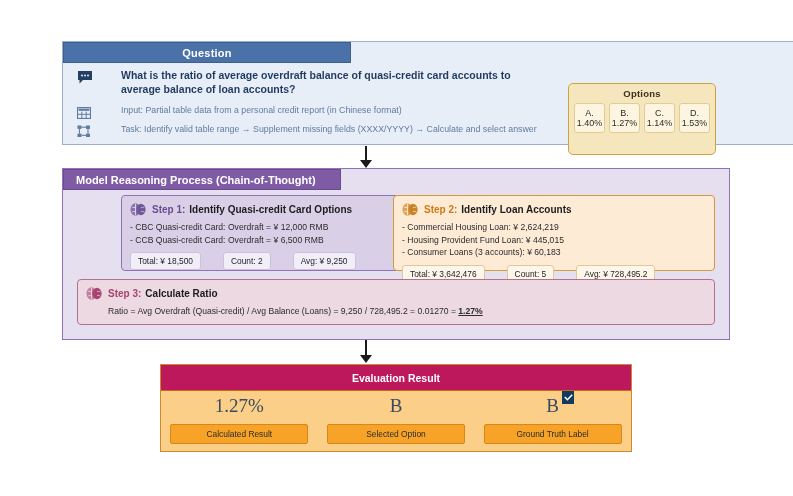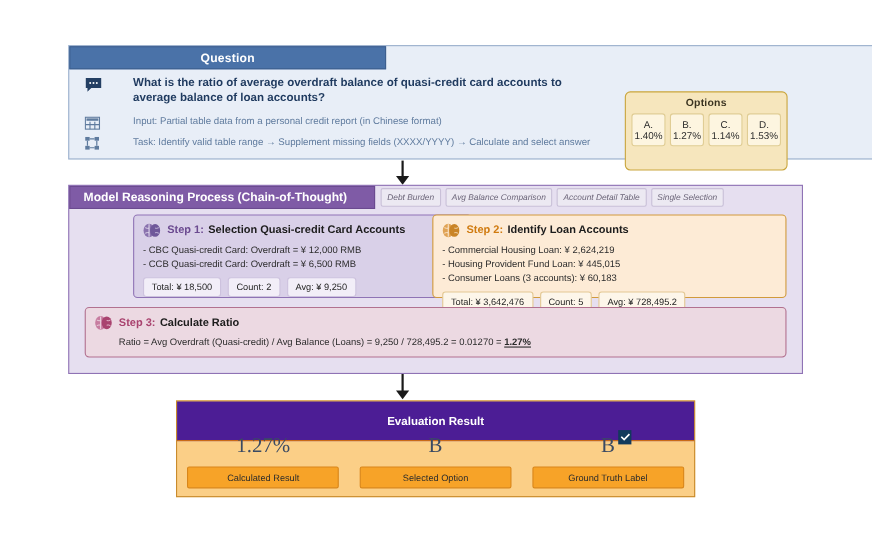--- a/index.html
+++ b/index.html
@@ -83,21 +83,21 @@
     padding:3px 5px;white-space:nowrap;
   }
 
   
   .step-box{position:absolute;box-sizing:border-box;border-radius:4px;}
   .step-title{display:flex;align-items:center;margin-bottom:4px;}
   .brain{width:16px;height:15px;margin-right:6px;flex:0 0 16px;}
   .step-label{font-size:10px;font-weight:bold;margin-right:4px;}
   .step-name{font-size:10px;font-weight:bold;color:#1c1c1c;}
   .step-lines{font-size:8.6px;color:#2b2b2b;line-height:12.6px;}
-  .chip-row{display:flex;gap:6px;margin-top:6px;}
+  .chip-row{display:flex;gap:22px;margin-top:6px;}
   .chip{
     font-size:8.4px;color:#242424;border-radius:3px;padding:3px 7px;
     white-space:nowrap;
   }
 
   #step1{left:14px;top:26px;width:308px;height:76px;
     background:#d9d0e8;border:1.4px solid #8f73b5;padding:6px 8px;margin-left:44px;}
   #step1 .step-label{color:#6b4a90;}
   #step1 .chip{background:#f2eef8;border:1px solid #cdc2de;}
 
@@ -111,22 +111,22 @@
   #step3 .step-label{color:#a9436f;}
   #step3 .step-lines{margin-left:22px;}
   .bold-ul{font-weight:bold;text-decoration:underline;}
 
   
   .eval-panel{
     position:absolute;left:160px;top:364px;width:472px;height:88px;
     background:#fbcf87;border:1.5px solid #c98b2d;box-sizing:border-box;
   }
   .eval-header{
-    position:absolute;left:0;top:0;width:100%;height:36px;
-    background:#4c1d95;border-bottom:1px solid #c96a18;box-sizing:border-box;
+    position:absolute;left:0;top:0;width:100%;height:26px;
+    background:#be185d;border-bottom:1px solid #c96a18;box-sizing:border-box;
     color:#ffffff;font-size:10.5px;font-weight:bold;
     display:flex;align-items:center;justify-content:center;
   }
   .eval-grid{
     position:absolute;left:0;top:19px;width:100%;height:68px;
     display:grid;grid-template-columns:1fr 1fr 1fr;
   }
   .eval-cell{display:flex;flex-direction:column;align-items:center;justify-content:flex-start;padding-top:9px;}
   .eval-val{
     font-family:"Liberation Serif", serif;
@@ -214,42 +214,36 @@
     <div class="stem"></div>
     <div class="head"></div>
   </div>
 
   <div class="reason-panel">
 
     <div class="reason-header">
       <span>Model Reasoning Process (Chain-of-Thought)</span>
     </div>
 
-    <div class="tag-row">
-      <span class="tag">Debt Burden</span>
-      <span class="tag">Avg Balance Comparison</span>
-      <span class="tag">Account Detail Table</span>
-      <span class="tag">Single Selection</span>
-    </div>
 
     <div class="step-box" id="step1">
       <div class="step-title">
         <span class="brain">
           <svg width="16" height="15" viewBox="0 0 16 15">
             <ellipse cx="5.5" cy="7.5" rx="5" ry="6.2" fill="#8a72ae"></ellipse>
             <ellipse cx="11" cy="7.5" rx="4.6" ry="5.8" fill="#6f589a"></ellipse>
             <path d="M5.5 1.8 v11.4" stroke="#e6dff0" stroke-width="0.9" fill="none"></path>
             <path d="M2 5 q2.2 1 3.5 0.4" stroke="#e6dff0" stroke-width="0.8" fill="none"></path>
             <path d="M2 10 q2.2 -1 3.5 -0.4" stroke="#e6dff0" stroke-width="0.8" fill="none"></path>
             <path d="M14.4 5 q-2.2 1 -3.4 0.4" stroke="#cfc3e2" stroke-width="0.8" fill="none"></path>
             <path d="M14.4 10 q-2.2 -1 -3.4 -0.4" stroke="#cfc3e2" stroke-width="0.8" fill="none"></path>
           </svg>
         </span>
         <span class="step-label">Step 1:</span>
-        <span class="step-name">Selection Quasi-credit Card Accounts</span>
+        <span class="step-name">Identify Quasi-credit Card Options</span>
       </div>
       <div class="step-lines">
         <div>- CBC Quasi-credit Card: Overdraft = ¥ 12,000 RMB</div>
         <div>- CCB Quasi-credit Card: Overdraft = ¥ 6,500 RMB</div>
       </div>
       <div class="chip-row">
         <span class="chip">Total: ¥ 18,500</span>
         <span class="chip">Count: 2</span>
         <span class="chip">Avg: ¥ 9,250</span>
       </div>

